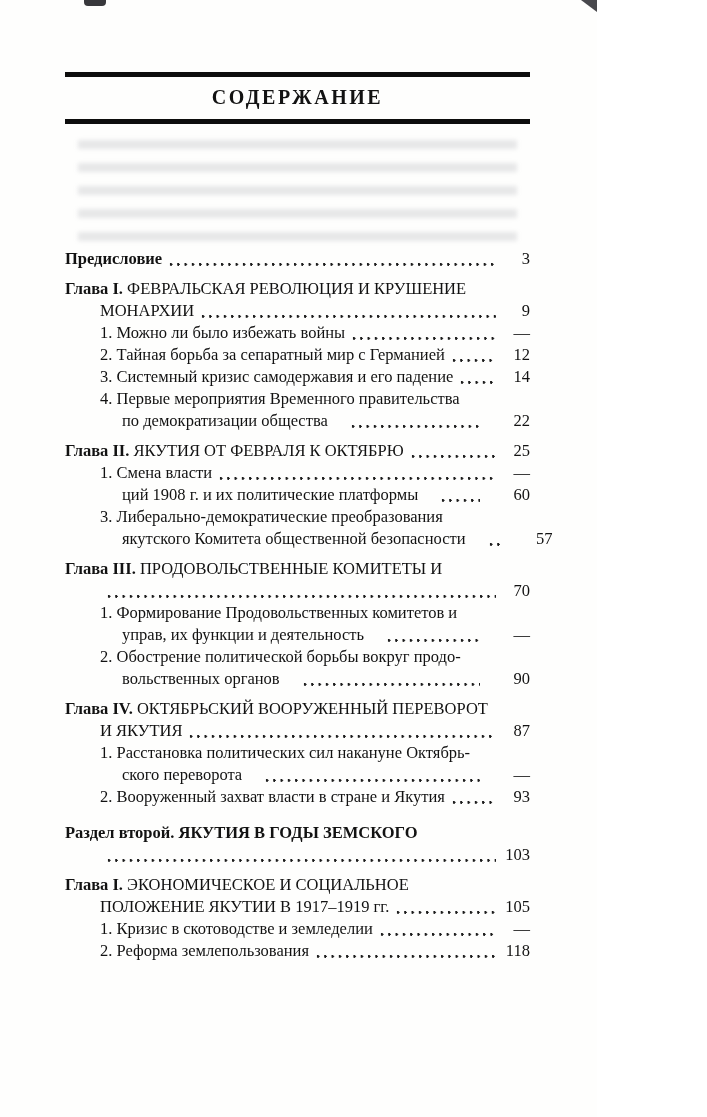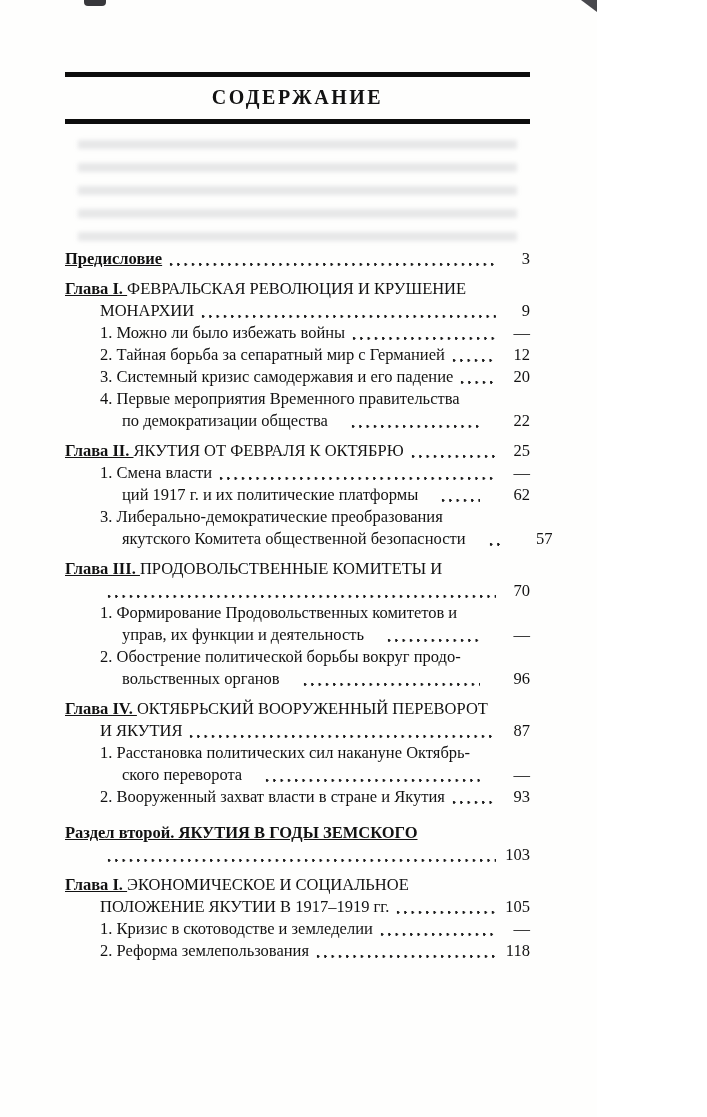--- a/index.html
+++ b/index.html
@@ -69,21 +69,21 @@
   .entry.section { margin-top: 14px; }
   .entry.chapter { margin-top: 8px; }
   .entry:first-child { margin-top: 0; }
 
   .line {
     display: flex;
     align-items: baseline;
     white-space: pre;
   }
   .seg { white-space: pre; }
-  .seg.bold { font-weight: bold; text-decoration: underline; }
+  .seg.bold { font-weight: bold; }
 
   .entry.section .line.cont,
   .entry.chapter .line.cont { padding-left: 35px; }
   .entry.item .line { padding-left: 35px; }
   .entry.item .line.cont { padding-left: 57px; gap: 16px; }
 
   .dots {
     flex: 1 1 auto;
     min-width: 14px;
     align-self: flex-end;
@@ -121,50 +121,50 @@
         <div class="line"><span class="seg bold">Глава I. </span><span class="seg">ФЕВРАЛЬСКАЯ РЕВОЛЮЦИЯ И КРУШЕНИЕ</span></div>
         <div class="line cont"><span class="seg">МОНАРХИИ</span><span class="dots"></span><span class="pagenum">9</span></div>
       </div>
       <div class="entry item">
         <div class="line"><span class="seg">1. Можно ли было избежать войны</span><span class="dots"></span><span class="pagenum">—</span></div>
       </div>
       <div class="entry item">
         <div class="line"><span class="seg">2. Тайная борьба за сепаратный мир с Германией</span><span class="dots"></span><span class="pagenum">12</span></div>
       </div>
       <div class="entry item">
-        <div class="line"><span class="seg">3. Системный кризис самодержавия и его падение</span><span class="dots"></span><span class="pagenum">20</span></div>
+        <div class="line"><span class="seg">3. Системный кризис самодержавия и его падение</span><span class="dots"></span><span class="pagenum">14</span></div>
       </div>
       <div class="entry item">
         <div class="line"><span class="seg">4. Первые мероприятия Временного правительства</span></div>
         <div class="line cont"><span class="seg">по демократизации общества</span><span class="dots"></span><span class="pagenum">22</span></div>
       </div>
       <div class="entry chapter">
         <div class="line"><span class="seg bold">Глава II. </span><span class="seg">ЯКУТИЯ ОТ ФЕВРАЛЯ К ОКТЯБРЮ</span><span class="dots"></span><span class="pagenum">25</span></div>
       </div>
       <div class="entry item">
         <div class="line"><span class="seg">1. Смена власти</span><span class="dots"></span><span class="pagenum">—</span></div>
       </div>
       <div class="entry item">
-        <div class="line cont"><span class="seg">ций 1917 г. и их политические платформы</span><span class="dots"></span><span class="pagenum">62</span></div>
+        <div class="line cont"><span class="seg">ций 1908 г. и их политические платформы</span><span class="dots"></span><span class="pagenum">60</span></div>
       </div>
       <div class="entry item">
         <div class="line"><span class="seg">3. Либерально-демократические преобразования</span></div>
         <div class="line cont"><span class="seg">якутского Комитета общественной безопасности</span><span class="dots"></span><span class="pagenum">57</span></div>
       </div>
       <div class="entry chapter">
         <div class="line"><span class="seg bold">Глава III. </span><span class="seg">ПРОДОВОЛЬСТВЕННЫЕ КОМИТЕТЫ И</span></div>
         <div class="line cont"><span class="dots"></span><span class="pagenum">70</span></div>
       </div>
       <div class="entry item">
         <div class="line"><span class="seg">1. Формирование Продовольственных комитетов и</span></div>
         <div class="line cont"><span class="seg">управ, их функции и деятельность</span><span class="dots"></span><span class="pagenum">—</span></div>
       </div>
       <div class="entry item">
         <div class="line"><span class="seg">2. Обострение политической борьбы вокруг продо-</span></div>
-        <div class="line cont"><span class="seg">вольственных органов</span><span class="dots"></span><span class="pagenum">96</span></div>
+        <div class="line cont"><span class="seg">вольственных органов</span><span class="dots"></span><span class="pagenum">90</span></div>
       </div>
       <div class="entry chapter">
         <div class="line"><span class="seg bold">Глава IV. </span><span class="seg">ОКТЯБРЬСКИЙ ВООРУЖЕННЫЙ ПЕРЕВОРОТ</span></div>
         <div class="line cont"><span class="seg">И ЯКУТИЯ</span><span class="dots"></span><span class="pagenum">87</span></div>
       </div>
       <div class="entry item">
         <div class="line"><span class="seg">1. Расстановка политических сил накануне Октябрь-</span></div>
         <div class="line cont"><span class="seg">ского переворота</span><span class="dots"></span><span class="pagenum">—</span></div>
       </div>
       <div class="entry item">

